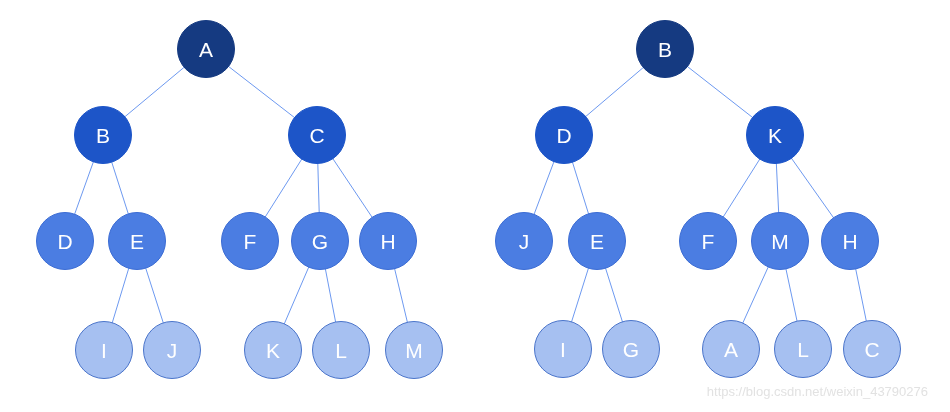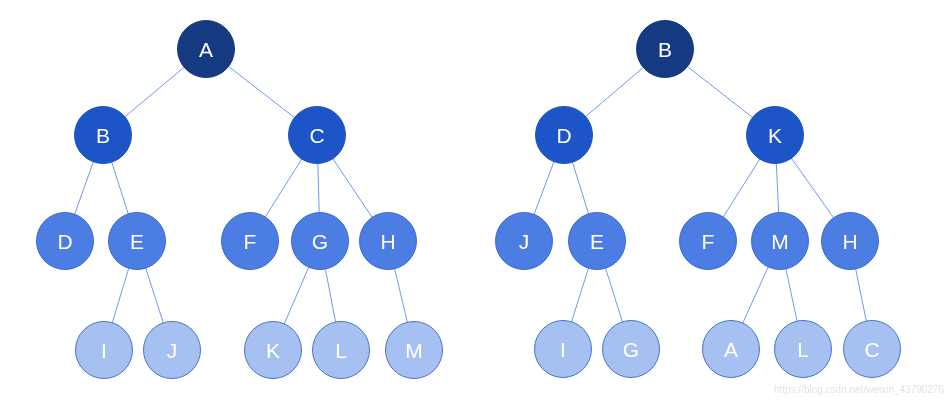--- a/index.html
+++ b/index.html
@@ -41,22 +41,22 @@
     justify-content: center;
     color: #ffffff;
     font-size: 21px;
     font-weight: 400;
     line-height: 1;
     user-select: none;
   }
   #watermark {
     position: absolute;
     top: 384px;
-    right: 6px;
-    font-size: 10px;
+    right: 22px;
+    font-size: 13px;
     color: #e2e2e2;
     white-space: nowrap;
   }
 </style>
 </head>
 <body>
 
 <div id="canvas" style="background: rgb(255, 255, 255);">
   <svg id="edges" xmlns="http://www.w3.org/2000/svg">
       <g>

